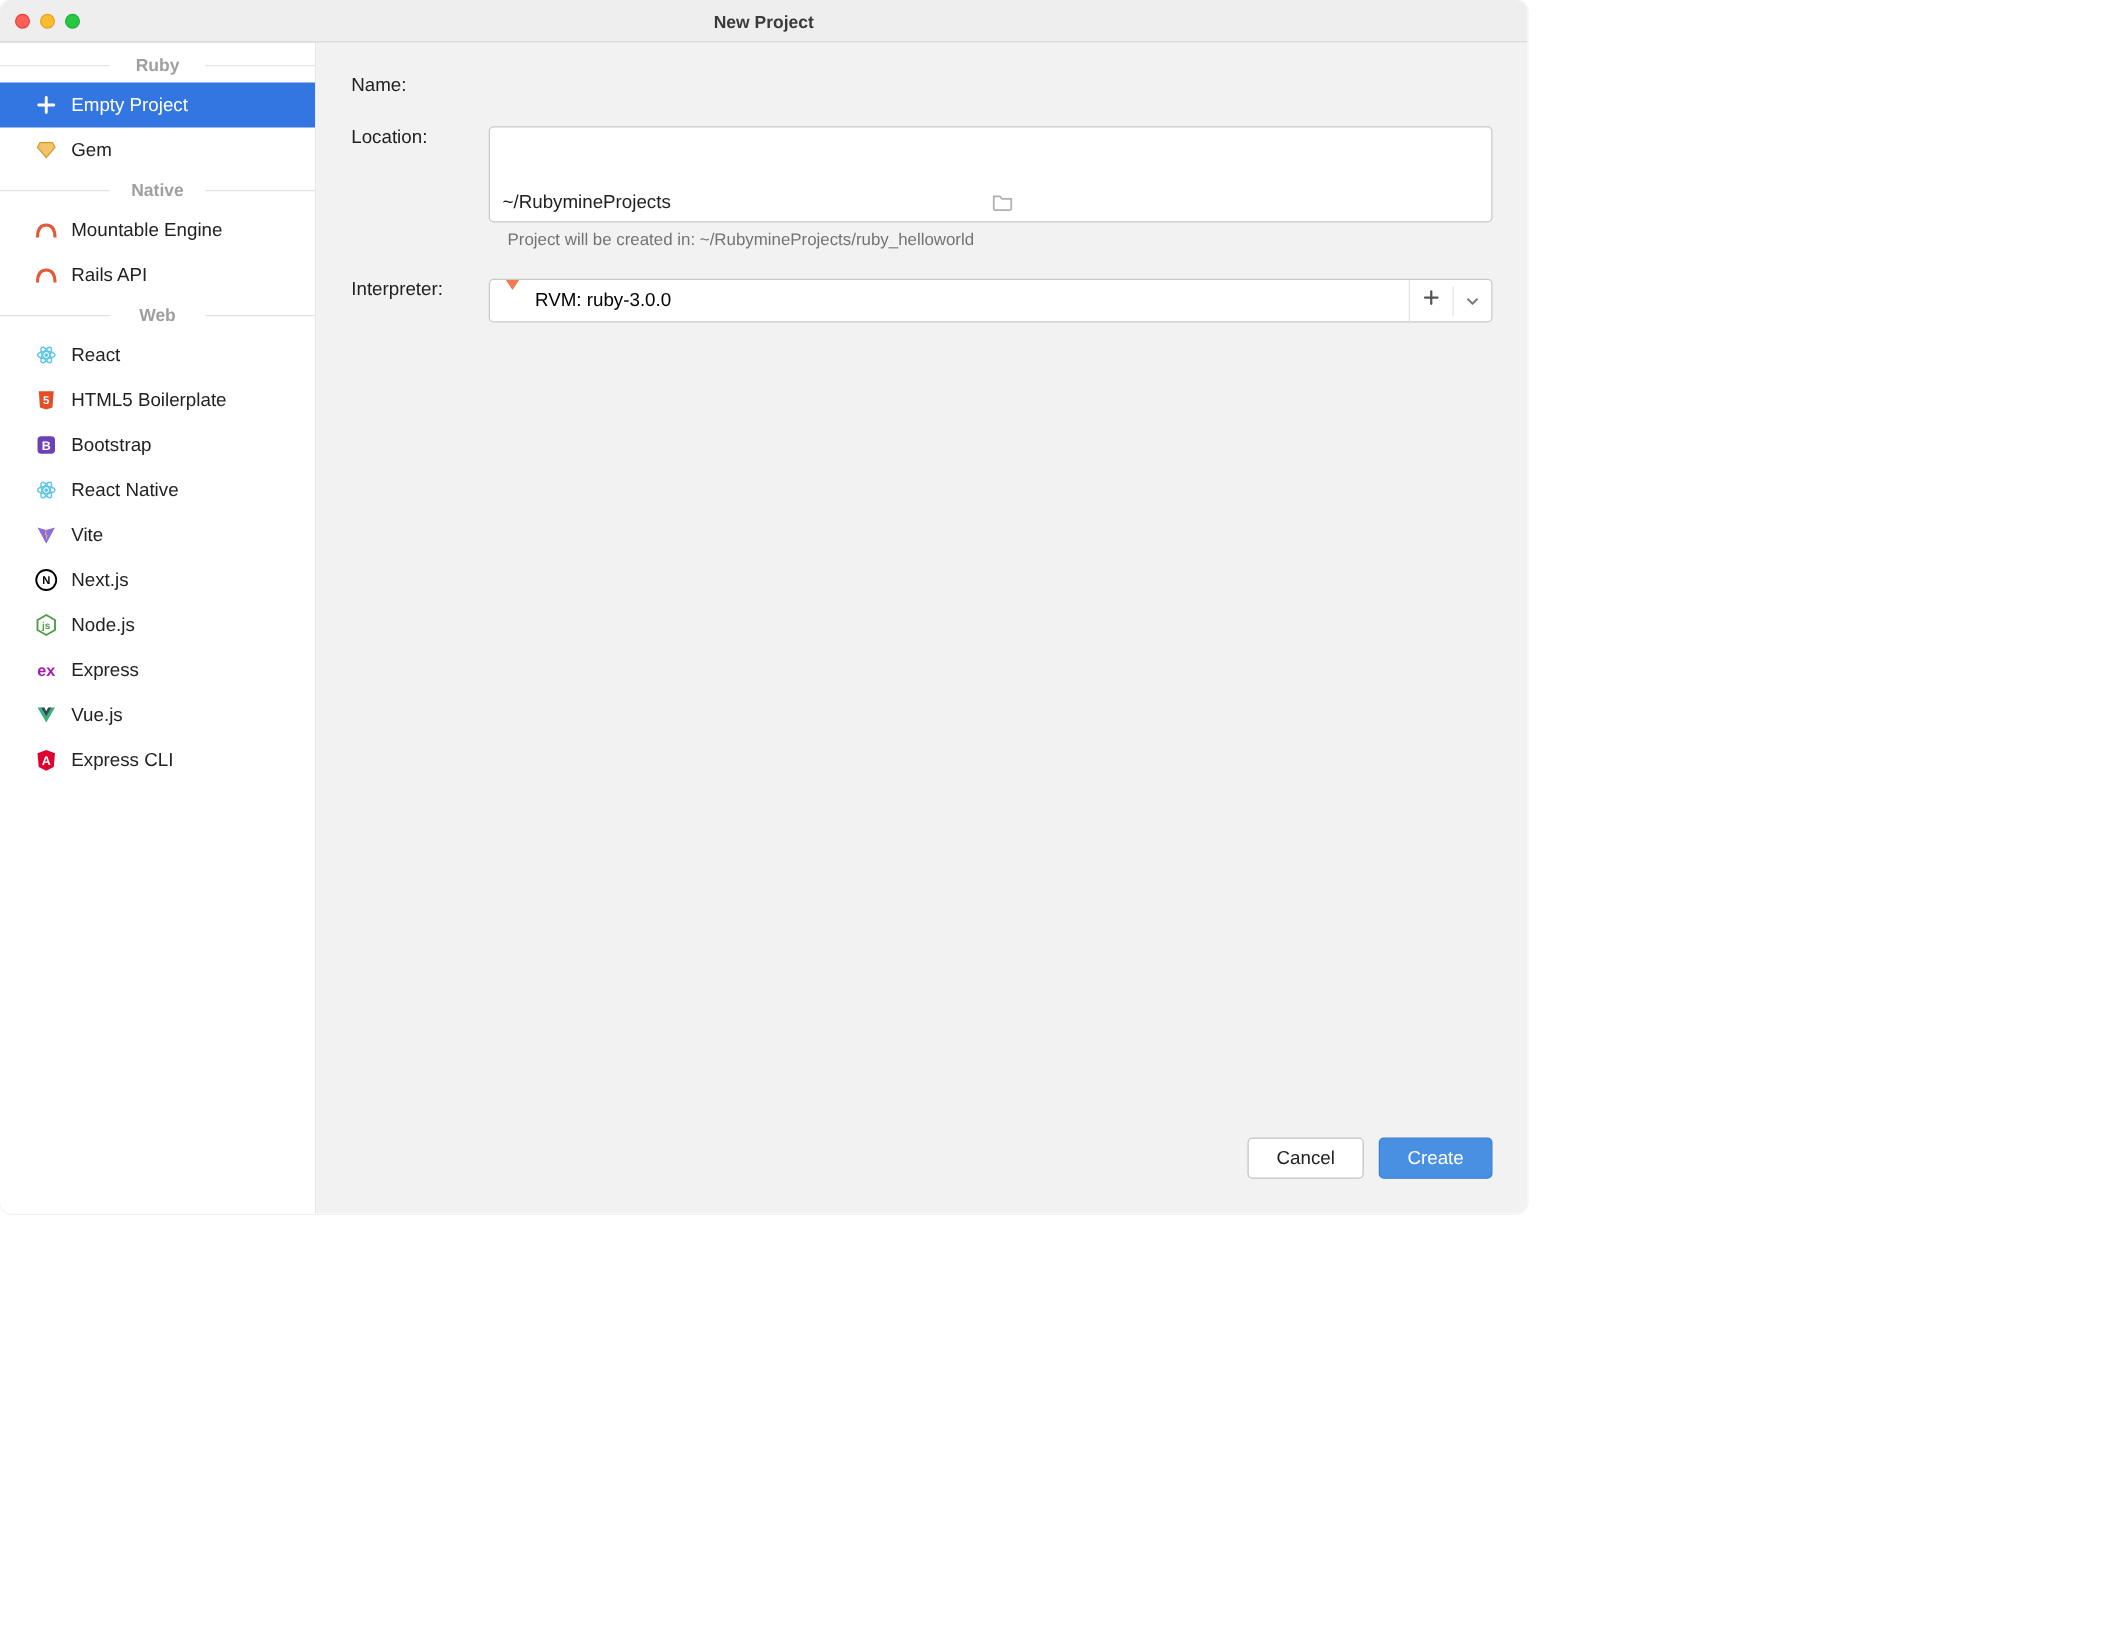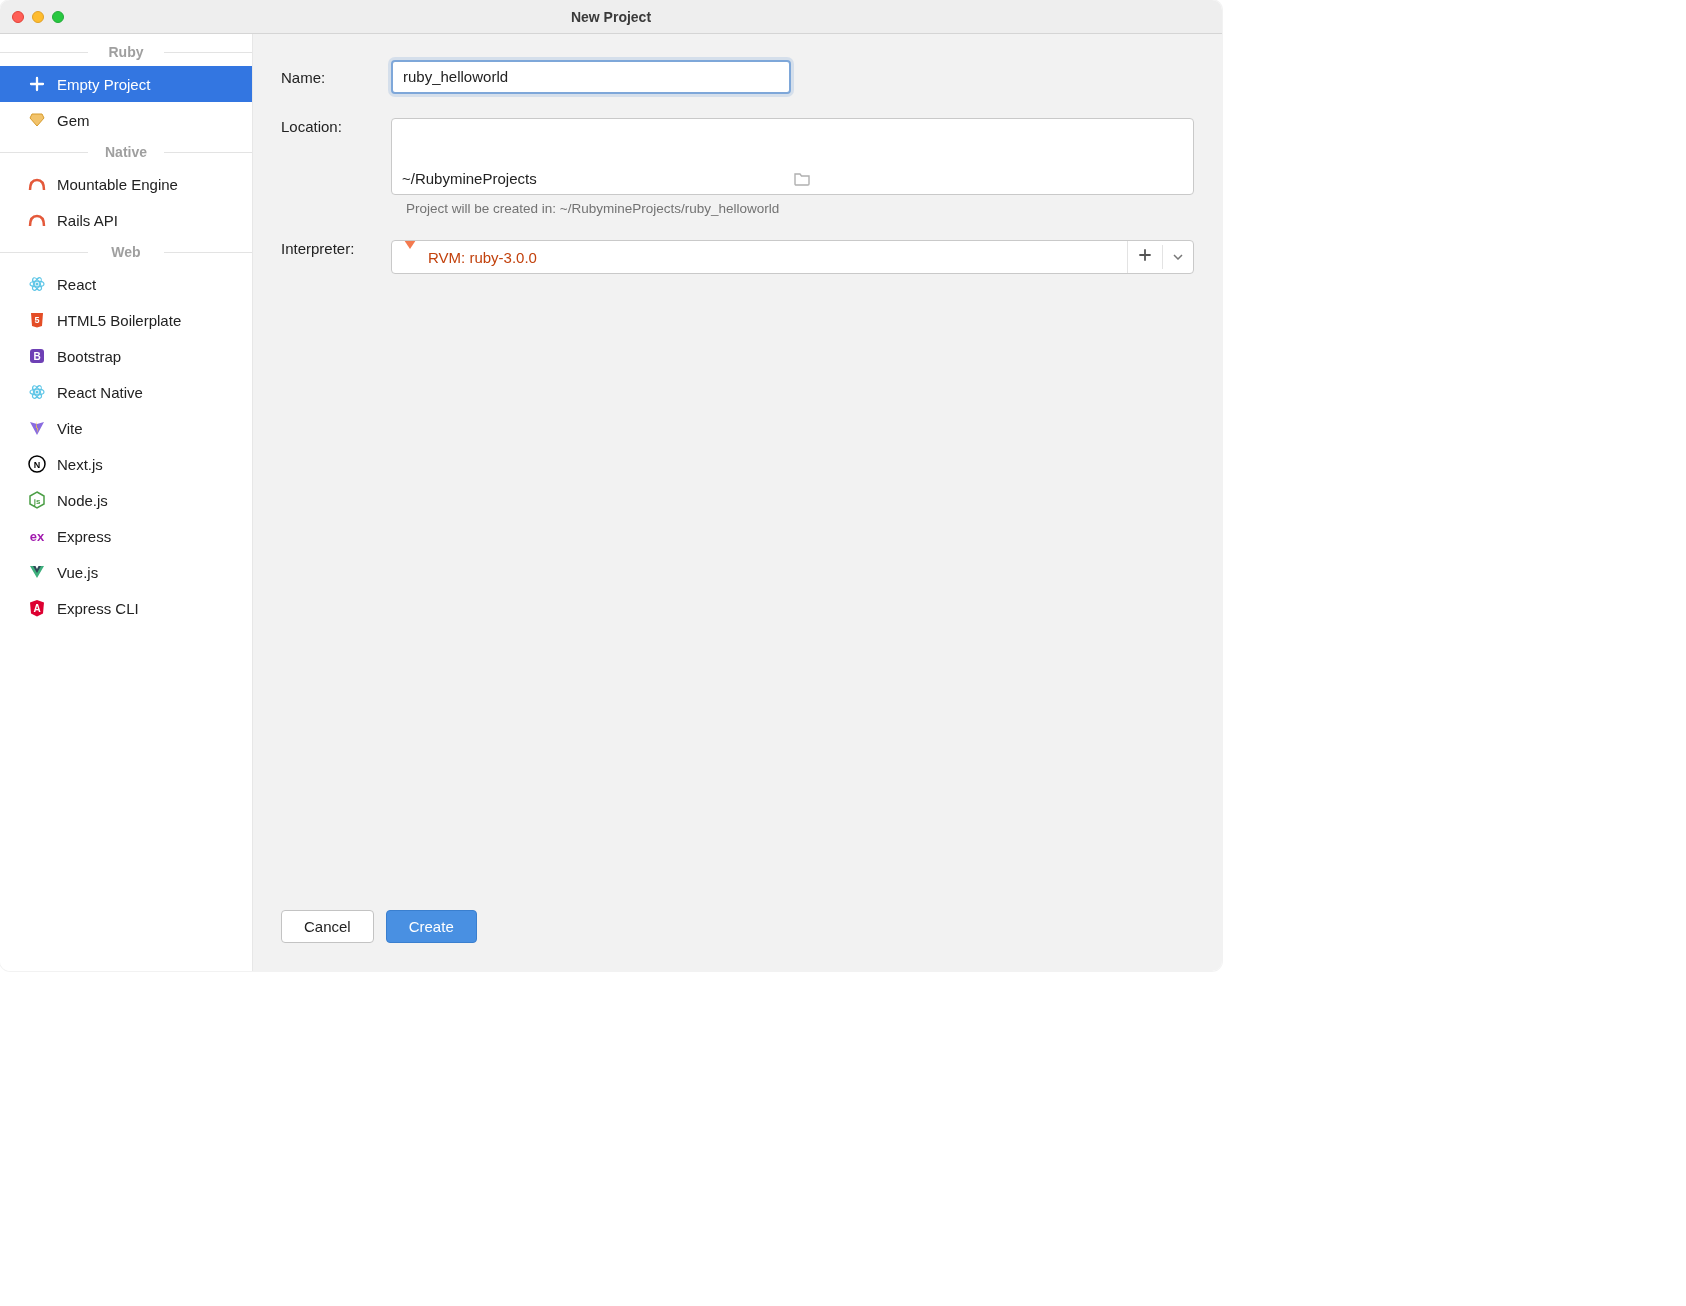--- a/index.html
+++ b/index.html
@@ -192,21 +192,21 @@
     }
 
     .interpreter-select {
       display: flex;
       align-items: center;
       background: #fff;
       border: 1px solid #c9c9c9;
       border-radius: 4px;
       width: 100%;
       font-size: 15px;
-      color: #c2410c;
+      color: #000000;
       overflow: hidden;
     }
 
     .interpreter-main {
       flex: 1;
       display: flex;
       align-items: center;
       gap: 10px;
       padding: 7px 10px;
     }
@@ -221,21 +221,21 @@
     .interpreter-dropdown {
       padding: 9px 10px;
       border-left: 1px solid #e3e3e3;
       display: flex;
       align-items: center;
     }
 
     .footer {
       margin-top: auto;
       display: flex;
-      justify-content: flex-start;
+      justify-content: flex-end;
       gap: 12px;
       padding: 16px 0 2px 0;
     }
 
     .btn {
       padding: 7px 22px;
       font-size: 15px;
       border-radius: 4px;
       cursor: pointer;
       border: 1px solid #c3c3c3;
@@ -399,25 +399,20 @@
             <text x="9" y="13" font-size="10" font-weight="bold" fill="#fff" text-anchor="middle">A</text>
           </svg>
       </span>
       <span>Express CLI</span>
     </div>
   </div>
 
   <div class="form-area">
     <div class="form-row">
       <div class="form-label">Name:</div>
-      <div class="form-field">
-        <div class="name-input-wrap">
-          <input class="name-input" type="text" value="ruby_helloworld" style="">
-        </div>
-      </div>
     </div>
 
     <div class="form-row location-row">
       <div class="form-label">Location:</div>
       <div class="form-field">
         <div class="location-input">
           <span>~/RubymineProjects</span>
           <span class="folder-icon">
             <svg width="18" height="16" viewBox="0 0 18 16">
                 <path d="M2 3h5l1.5 2H16v8a1 1 0 01-1 1H3a1 1 0 01-1-1z" fill="none" stroke="#b0b0b0" stroke-width="1.4"></path>

